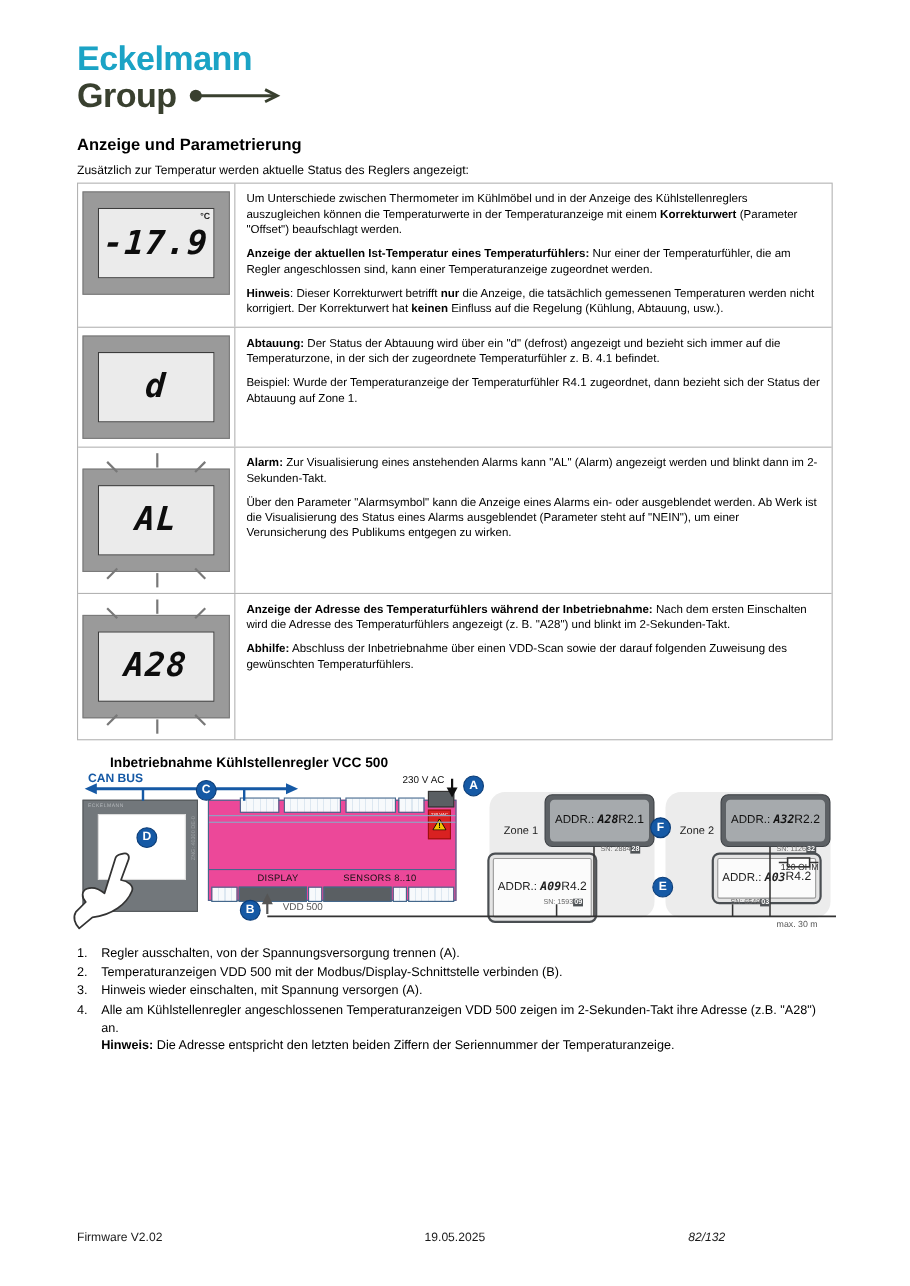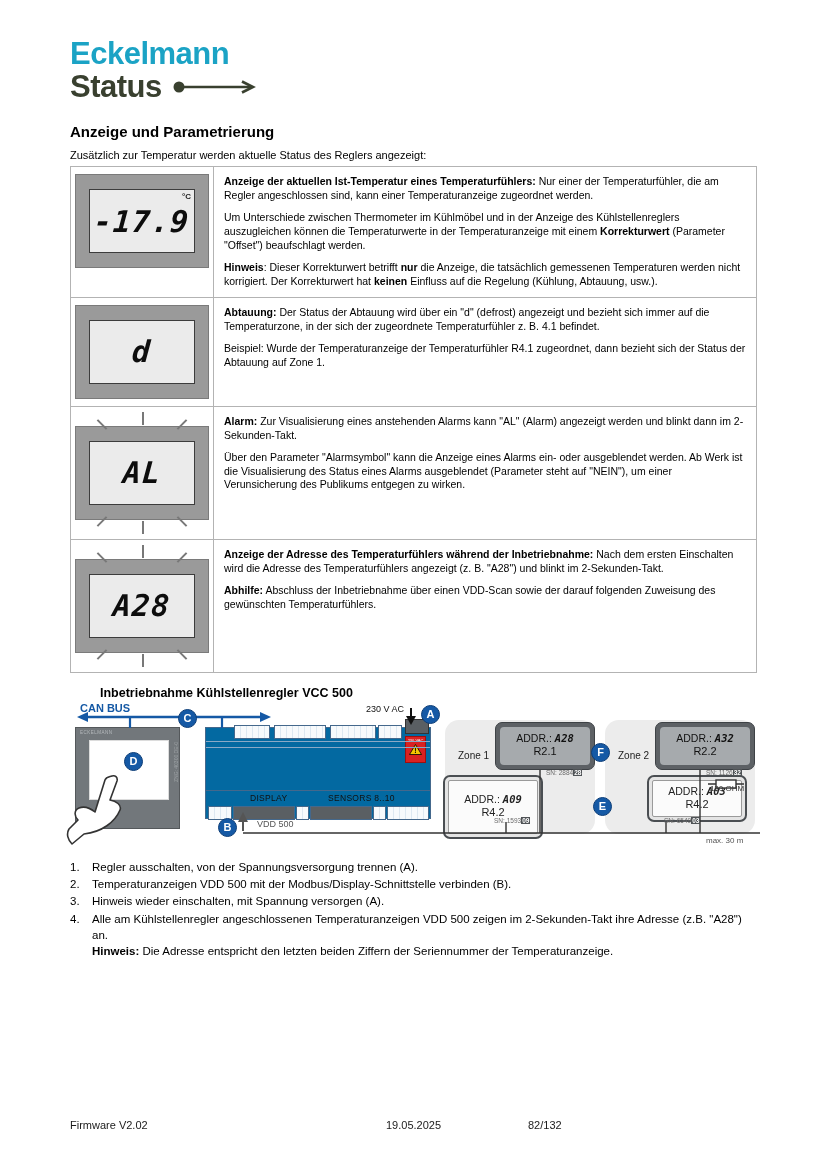--- a/index.html
+++ b/index.html
@@ -50,69 +50,69 @@
   .pwr-label{position:absolute;left:366px;top:4px;font-size:9px;color:#111;z-index:7;}
   .vdd-label{position:absolute;left:257px;top:119px;font-size:9px;color:#555;z-index:7;}
   .maxlen{position:absolute;left:706px;top:136px;font-size:8px;color:#555;z-index:7;}
 
   .panel{position:absolute;left:75px;top:27px;width:103px;height:100px;background:#72777b;border:1px solid #54585b;z-index:3;}
   .panel-screen{position:absolute;left:13px;top:12px;width:78px;height:58px;background:#fff;border:1px solid #dcdcdc;}
   .panel-brand{position:absolute;left:4px;top:2px;font-size:4.5px;letter-spacing:.5px;color:#b6babd;}
   .panel-side{position:absolute;right:0px;top:14px;writing-mode:vertical-rl;transform:rotate(180deg);font-size:5px;color:#9ea3a6;}
   .hand{position:absolute;left:66px;top:74px;z-index:5;}
 
-  .controller{position:absolute;left:205px;top:27px;width:224px;height:90px;background:#0369a1;border:1px solid #44688c;z-index:3;text-decoration:underline;}
+  .controller{position:absolute;left:189px;top:27px;width:224px;height:90px;background:#ec4899;border:1px solid #44688c;z-index:3;text-decoration:underline;}
   .ctrl-line{position:absolute;left:0;right:0;height:1px;background:#8aa9c6;}
   .tstrip{position:absolute;top:-3px;height:12px;background:repeating-linear-gradient(90deg,#f7fafc 0 5px,#dde8f1 5px 6px);border:1px solid #44688c;}
   .bstrip{position:absolute;top:78px;height:12px;border:1px solid #44688c;}
   .bstrip.l{background:repeating-linear-gradient(90deg,#f7fafc 0 5px,#dde8f1 5px 6px);}
   .bstrip.d{background:#5a5f63;}
   .pwrblock{position:absolute;left:199px;top:-9px;width:22px;height:13px;background:#5a5f63;border:1px solid #333;}
   .warn{position:absolute;left:199px;top:8px;width:21px;height:27px;background:#d92121;border:1px solid #9e0f0f;
         display:flex;flex-direction:column;align-items:center;justify-content:flex-start;gap:1px;padding-top:1px;box-sizing:border-box;}
   .warn-txt{font-size:4px;color:#fff;white-space:nowrap;}
   .port-label{position:absolute;top:65px;font-size:8.5px;color:#111;letter-spacing:.3px;}
 
   .zone{position:absolute;top:20px;width:150px;height:114px;background:#ececec;border-radius:14px;z-index:2;}
   .zone-label{position:absolute;left:13px;top:30px;font-size:10px;color:#222;}
 
   .vdd{position:absolute;width:100px;height:48px;box-sizing:border-box;border-radius:7px;z-index:4;}
   .vdd.dark{background:#5d6165;border:1px solid #3e4246;padding:4px;}
   .vdd.dark .vdd-screen{background:#a6aaad;color:#111;border-radius:4px;}
   .vdd.light{background:#e4e4e4;border:2px solid #4a4e52;padding:3px;}
   .vdd.light .vdd-screen{background:#fbfbfb;color:#222;border:1px solid #9a9a9a;border-radius:2px;}
-  .vdd-screen{width:100%;height:100%;box-sizing:border-box;display:flex;flex-direction:column;align-items:center;justify-content:center;line-height:1.25;}
+  .vdd-screen{width:100%;height:100%;box-sizing:border-box;display:flex;align-items:center;justify-content:center;line-height:1.25;}
   .vdd-l1{font-size:10.5px;white-space:nowrap;}
   .seg-i{font-family:"DejaVu Sans Mono",monospace;font-style:italic;font-weight:bold;font-size:10.5px;margin-left:3px;}
   .vdd-l2{font-size:11px;}
   .sn{position:absolute;font-size:6.5px;color:#6b6b6b;z-index:7;white-space:nowrap;}
   .sn-hl{background:#4f5356;color:#fff;padding:0 1px;font-weight:bold;}
   .ohm-label{position:absolute;left:702px;top:84px;width:50px;text-align:center;font-size:8px;color:#333;z-index:7;}
 
   
   .steps{margin-top:7px;font-size:11.5px;line-height:1.42;}
   .step{display:flex;margin-bottom:1px;}
   .step-num{width:22px;min-width:22px;}
   .step-body{flex:1;}
   .step-body p{margin:0;}
 
   .footer{position:absolute;left:70px;right:70px;top:1119px;display:flex;font-size:11px;color:#1a1a1a;}
   .footer .fl{flex:1;text-align:left;}
   .footer .fc{flex:1;text-align:center;}
-  .footer .fr{flex:1;text-align:left;}
+  .footer .fr{flex:1;text-align:center;font-style:italic;}
 </style>
 </head>
 <body>
 
 <div class="content">
 
   <div class="logo">
     <div class="logo-1">Eckelmann</div>
     <div class="logo-2">
-      <span>Status</span>
+      <span>Group</span>
       <svg width="88" height="18" viewBox="0 0 88 18">
         <circle cx="7" cy="9" r="5.5" fill="#39402f"></circle>
         <line x1="7" y1="9" x2="80" y2="9" stroke="#39402f" stroke-width="2.6"></line>
         <path d="M70,3.5 L81,9 L70,14.5" fill="none" stroke="#39402f" stroke-width="2.6"></path>
       </svg>
     </div>
   </div>
 
   <h1>Anzeige und Parametrierung</h1>
   <p class="intro">Zusätzlich zur Temperatur werden aktuelle Status des Reglers angezeigt:</p>
@@ -123,22 +123,22 @@
           <div class="disp">
             <div class="bezel">
               <div class="screen">
                 <span class="seg">-17.9</span>
                 <span class="unit">°C</span>
               </div>
             </div>
           </div>
         </div>
         <div class="cell-txt">
+          <p><span class="">Um Unterschiede zwischen Thermometer im Kühlmöbel und in der Anzeige des Kühlstellenreglers auszugleichen können die Temperaturwerte in der Temperaturanzeige mit einem </span><span class="b">Korrekturwert</span><span class=""> (Parameter "Offset") beaufschlagt werden.</span></p>
           <p><span class="b">Anzeige der aktuellen Ist-Temperatur eines Temperaturfühlers:</span><span class=""> Nur einer der Temperaturfühler, die am Regler angeschlossen sind, kann einer Temperaturanzeige zugeordnet werden.</span></p>
-          <p><span class="">Um Unterschiede zwischen Thermometer im Kühlmöbel und in der Anzeige des Kühlstellenreglers auszugleichen können die Temperaturwerte in der Temperaturanzeige mit einem </span><span class="b">Korrekturwert</span><span class=""> (Parameter "Offset") beaufschlagt werden.</span></p>
           <p><span class="b">Hinweis</span><span class="">: Dieser Korrekturwert betrifft </span><span class="b">nur</span><span class=""> die Anzeige, die tatsächlich gemessenen Temperaturen werden nicht korrigiert. Der Korrekturwert hat </span><span class="b">keinen</span><span class=""> Einfluss auf die Regelung (Kühlung, Abtauung, usw.).</span></p>
         </div>
       </div>
       <div class="s-row">
         <div class="cell-img">
           <div class="disp">
             <div class="bezel">
               <div class="screen">
                 <span class="seg">d</span>
               </div>

